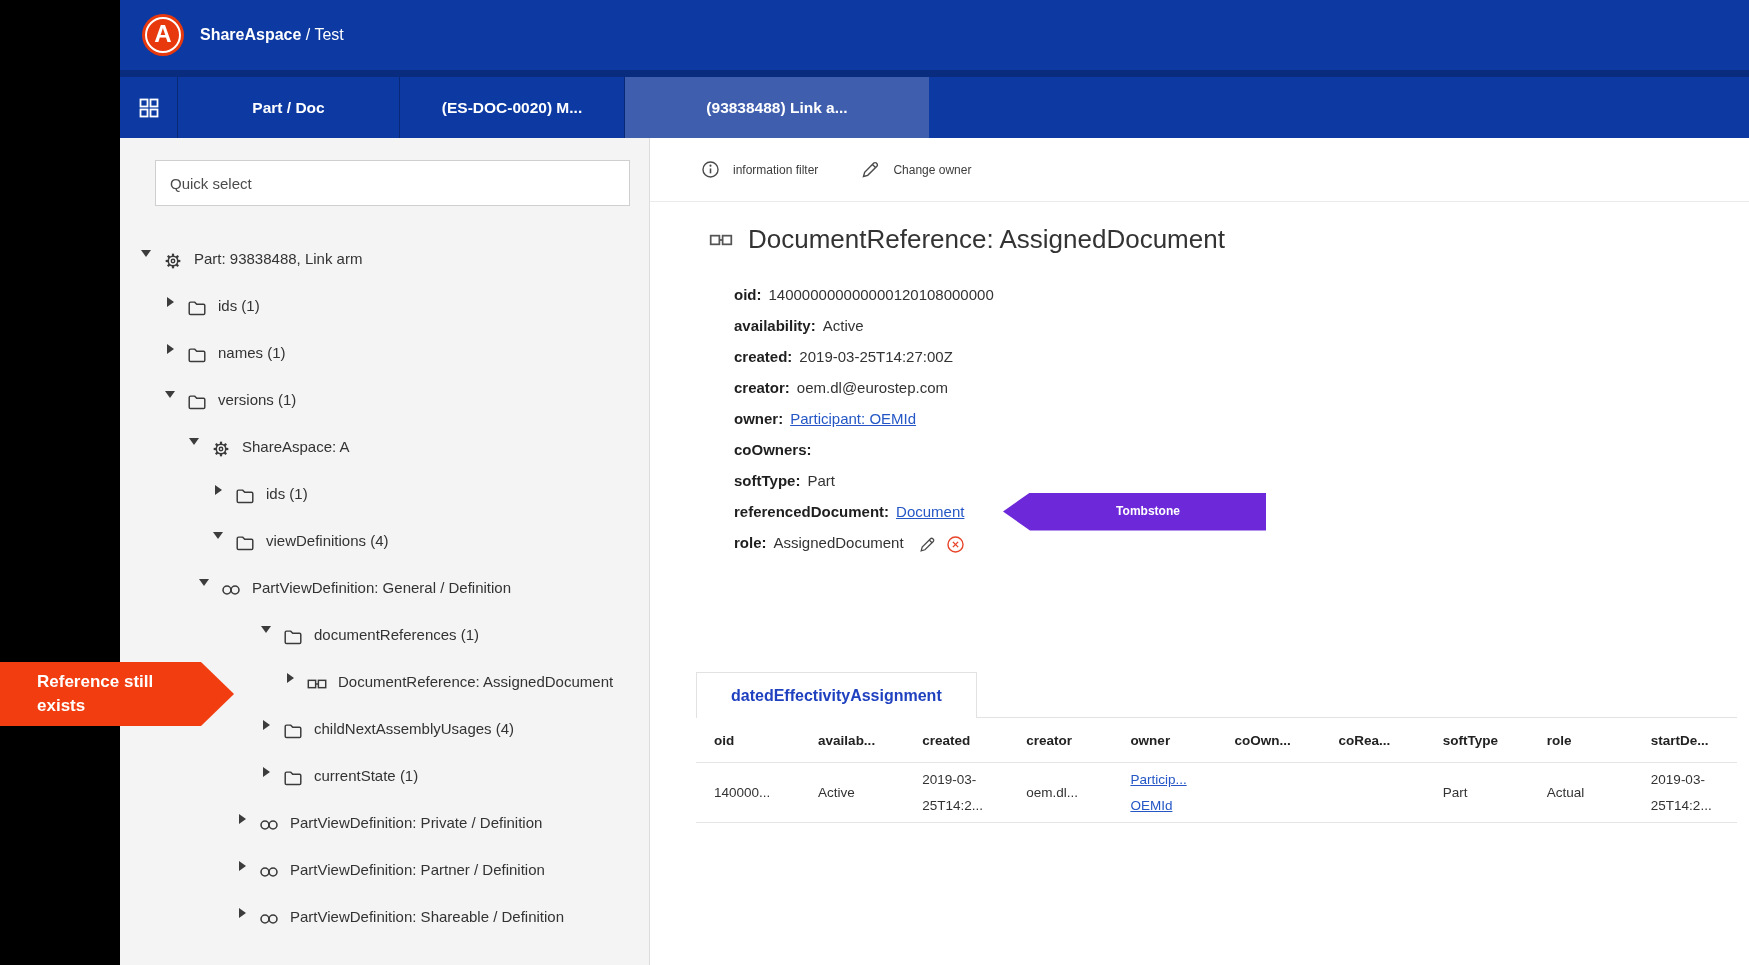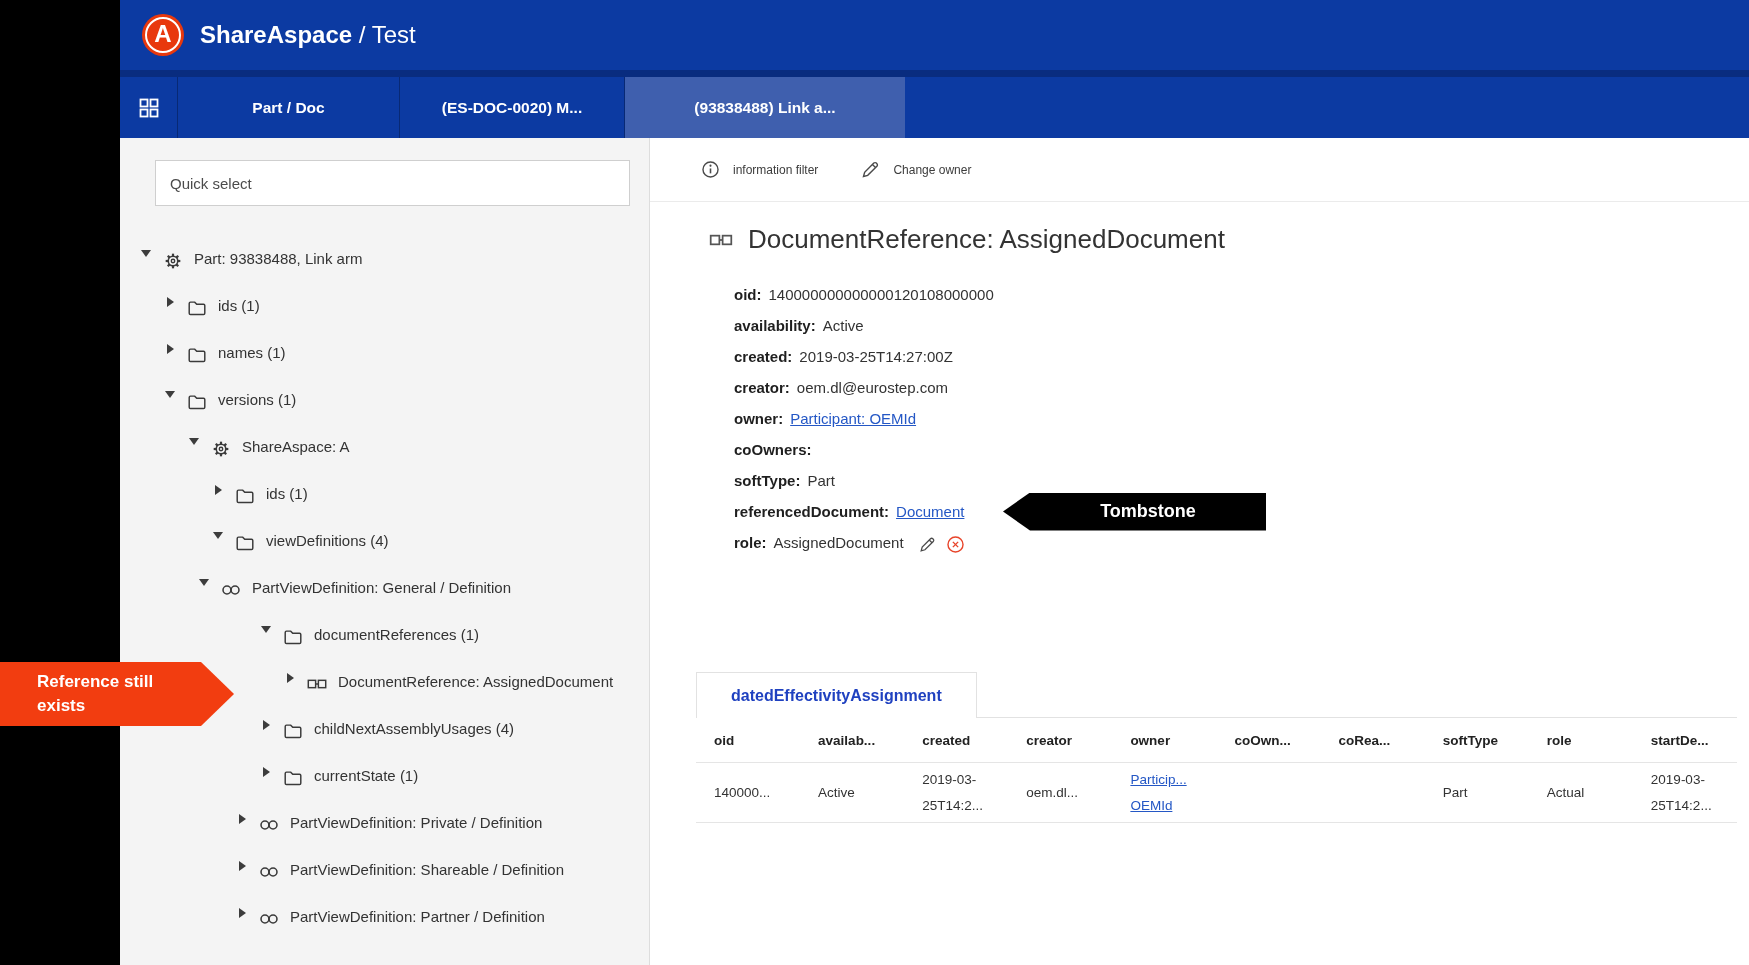--- a/index.html
+++ b/index.html
@@ -7,33 +7,33 @@
     font-family:"Liberation Sans","DejaVu Sans",sans-serif; }
   #screen { position:relative; width:1749px; height:965px; background:#000; }
   .app { position:absolute; left:120px; top:0; right:0; bottom:0; background:#f4f4f4; }
 
   
   .hdr { height:70px; background:#0c3aa2; display:flex; align-items:center; padding-left:22px; }
   .logo { width:42px; height:42px; border-radius:50%; background:#e8380d; position:relative;
     display:flex; align-items:center; justify-content:center; }
   .logo::before { content:""; position:absolute; inset:3px; border:2.5px solid #fff; border-radius:50%; }
   .logo span { color:#fff; font-weight:bold; font-size:24px; position:relative; top:-1px; }
-  .brand { margin-left:16px; color:#fff; font-size:24px; }
+  .brand { margin-left:16px; color:#fff; font-size:16px; }
   .brand b { font-weight:700; }
   .brand .ctx { font-weight:400; }
 
   
   .tabbar { height:68px; background:#0c3aa2; border-top:7px solid #092c7f; display:flex; }
   .tab-grid { width:58px; display:flex; align-items:center; justify-content:center;
     border-right:1px solid rgba(0,0,0,0.28); cursor:pointer; }
   .tab { display:flex; align-items:center; justify-content:center; color:#ffffff; font-size:15.5px;
     font-weight:600; border-right:1px solid rgba(0,0,0,0.28); cursor:pointer; }
   .tab.t1 { width:222px; }
   .tab.t2 { width:225px;text-align:right; }
-  .tab.t3 { width:280px; background:#3f5fae; border-right:none; }
+  .tab.t3 { width:304px; background:#3f5fae; border-right:none; }
 
   
   .content { position:absolute; top:138px; left:0; right:0; bottom:0; display:flex; }
   .sidebar { width:530px; background:#f4f4f4; border-right:1px solid #ddd; position:relative; }
   .qselect { position:absolute; left:35px; top:22px; width:475px; height:46px; background:#fff;
     border:1px solid #cfcfcf; font-size:15px; color:#0f766e; padding:0 14px;
     font-family:"Liberation Sans","DejaVu Sans",sans-serif; }
   .qselect::placeholder { color:#4b4b4b; opacity:1; }
 
   .tree { position:absolute; top:112px; left:0; right:0; }
@@ -55,21 +55,21 @@
   .detail { padding:22px 0 0 70px; }
   .d-title { display:flex; align-items:center; gap:12px; margin-left:-14px; font-size:26px; color:#333; }
   .d-title .dicon { color:#555; flex:none; }
   .fields { margin-top:24px; margin-left:14px; }
   .field { font-size:15px; color:#333; line-height:31px; position:relative; white-space:nowrap; }
   .flabel { font-weight:700; color:#1f1f1f; margin-right:7px; }
   a.link { color:#2457c5; text-decoration:underline; cursor:pointer; }
   .role-icons { display:inline-flex; align-items:center; gap:8px; margin-left:10px; vertical-align:middle; }
 
   .banner-tomb { position:absolute; left:269px; top:50%; transform:translateY(-50%);
-    width:263px; height:38px; background:#000000; color:#fff; font-weight:700; font-size:18px;
+    width:263px; height:38px; background:#6d28d9; color:#fff; font-weight:700; font-size:12px;
     display:flex; align-items:center; justify-content:center; padding-left:27px;
     clip-path:polygon(0 50%, 27px 0, 100% 0, 100% 100%, 27px 100%); }
 
   .annot-left { position:absolute; left:0; top:662px; width:234px; height:64px; background:#f23d10;
     color:#fff; font-weight:700; font-size:17px; line-height:24px; padding:8px 0 0 37px; z-index:5;
     clip-path:polygon(0 0, calc(100% - 33px) 0, 100% 50%, calc(100% - 33px) 100%, 0 100%); }
 
   
   .tsection { position:absolute; top:534px; left:46px; right:12px; }
   .etabs { display:flex; border-bottom:1px solid #e2e2e2; }
@@ -299,30 +299,30 @@
               </svg>
             <span class="tlabel">PartViewDefinition: Private / Definition</span>
           </div>
           <div class="trow" style="padding-left:114px">
             <span class="caret">
                 <span class="caret-r"></span>
               </span>
             <svg class="ticon">
                 <use href="#i-views"></use>
               </svg>
+            <span class="tlabel">PartViewDefinition: Partner / Definition</span>
+          </div>
+          <div class="trow" style="padding-left:114px">
+            <span class="caret">
+                <span class="caret-r"></span>
+              </span>
+            <svg class="ticon">
+                <use href="#i-views"></use>
+              </svg>
             <span class="tlabel">PartViewDefinition: Shareable / Definition</span>
-          </div>
-          <div class="trow" style="padding-left:114px">
-            <span class="caret">
-                <span class="caret-r"></span>
-              </span>
-            <svg class="ticon">
-                <use href="#i-views"></use>
-              </svg>
-            <span class="tlabel">PartViewDefinition: Partner / Definition</span>
           </div>
 
         </div>
       </div>
 
       <div class="main">
         <div class="toolbar">
           <div class="tool">
             <svg width="21" height="21">
                 <use href="#i-info"></use>

